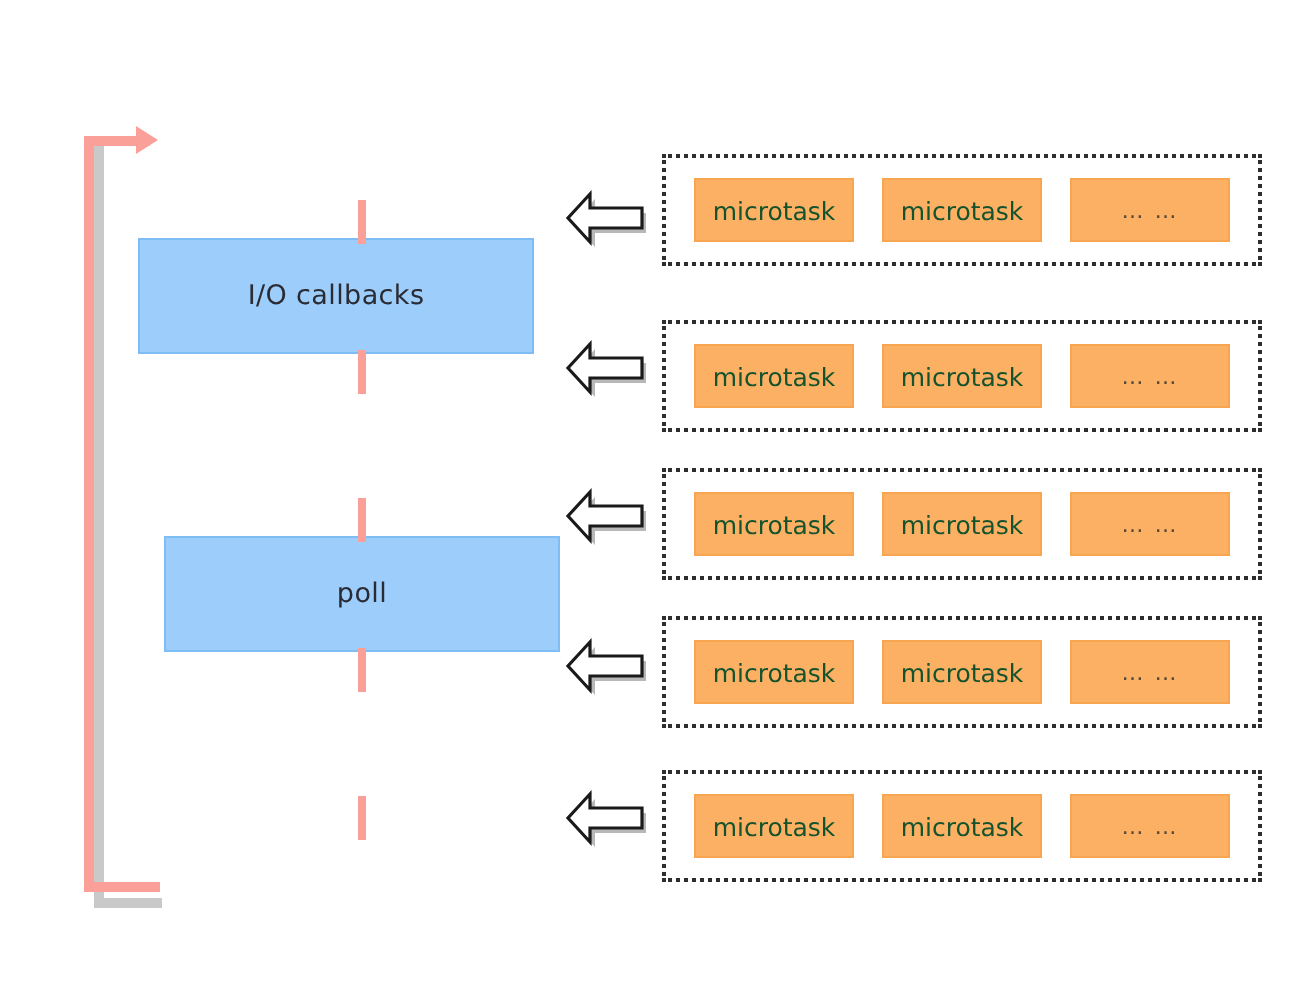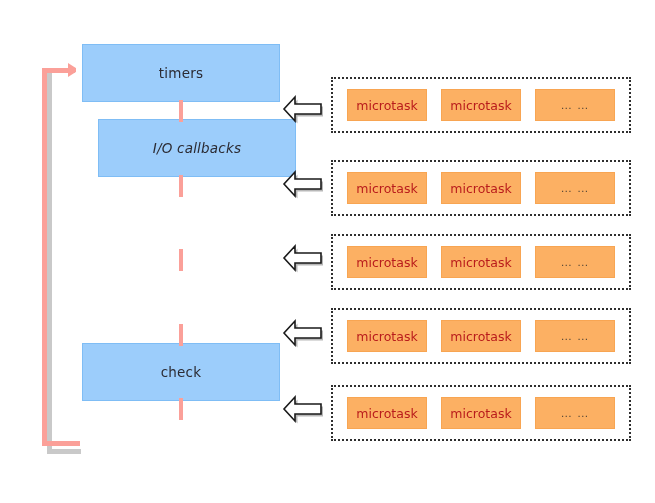--- a/index.html
+++ b/index.html
@@ -83,21 +83,21 @@
   }
   .mt-box {
     box-sizing: border-box;
     background: #fcb063;
     border: 1px solid #f8a552;
     height: 32px;
     flex: 1 1 0;
     display: flex;
     align-items: center;
     justify-content: center;
-    color: #b91c1c;
+    color: #14532d;
     font-size: 12.5px;
     white-space: nowrap;
   }
   .mt-box.ellipsis { font-size: 11px; color: #5a4a38; letter-spacing: 1px; }
 </style>
 </head>
 <body>
 
 <div id="canvas">
 
@@ -106,33 +106,30 @@
     <div class="loop-shadow" style="left:47px; top:72px; width:5px; height:382px;"></div>
     <div class="loop-shadow" style="left:47px; top:449px; width:34px; height:5px;"></div>
     <div class="loop-shadow" style="left:47px; top:68px; width:28px; height:5px;"></div>
 
     <div class="loop-line" style="left:42px; top:68px; width:5px; height:378px;"></div>
     <div class="loop-line" style="left:42px; top:441px; width:38px; height:5px;"></div>
     <div class="loop-line" style="left:42px; top:68px; width:28px; height:5px;"></div>
     <div class="loop-head" style="left:68px; top:63px;"></div>
   </div>
 
-  <div class="phase-wrap" style="left:76px; top:38px; width:210px; height:70px;">
-    <div class="phase-box">timers</div>
-  </div>
-
-  <div class="phase-wrap" style="left:92px; top:113px; width:210px; height:70px;font-style:italic;">
+
+  <div class="phase-wrap" style="left:63px; top:113px; width:210px; height:70px;">
     <div class="phase-box">I/O callbacks</div>
   </div>
 
 
-
-  <div class="phase-wrap" style="left:76px; top:337px; width:210px; height:70px;">
-    <div class="phase-box">check</div>
-  </div>
+  <div class="phase-wrap" style="left:76px; top:262px; width:210px; height:70px;">
+    <div class="phase-box">poll</div>
+  </div>
+
 
 
   <div class="pink-link" style="left:179px; top:100px; height:22px;"></div>
   <div class="pink-link" style="left:179px; top:175px; height:22px;"></div>
   <div class="pink-link" style="left:179px; top:249px; height:22px;"></div>
   <div class="pink-link" style="left:179px; top:324px; height:22px;"></div>
   <div class="pink-link" style="left:179px; top:398px; height:22px;"></div>
 
   <div class="blockarrow" style="left:281px; top:94px;">
     <svg viewBox="0 0 42 30">

